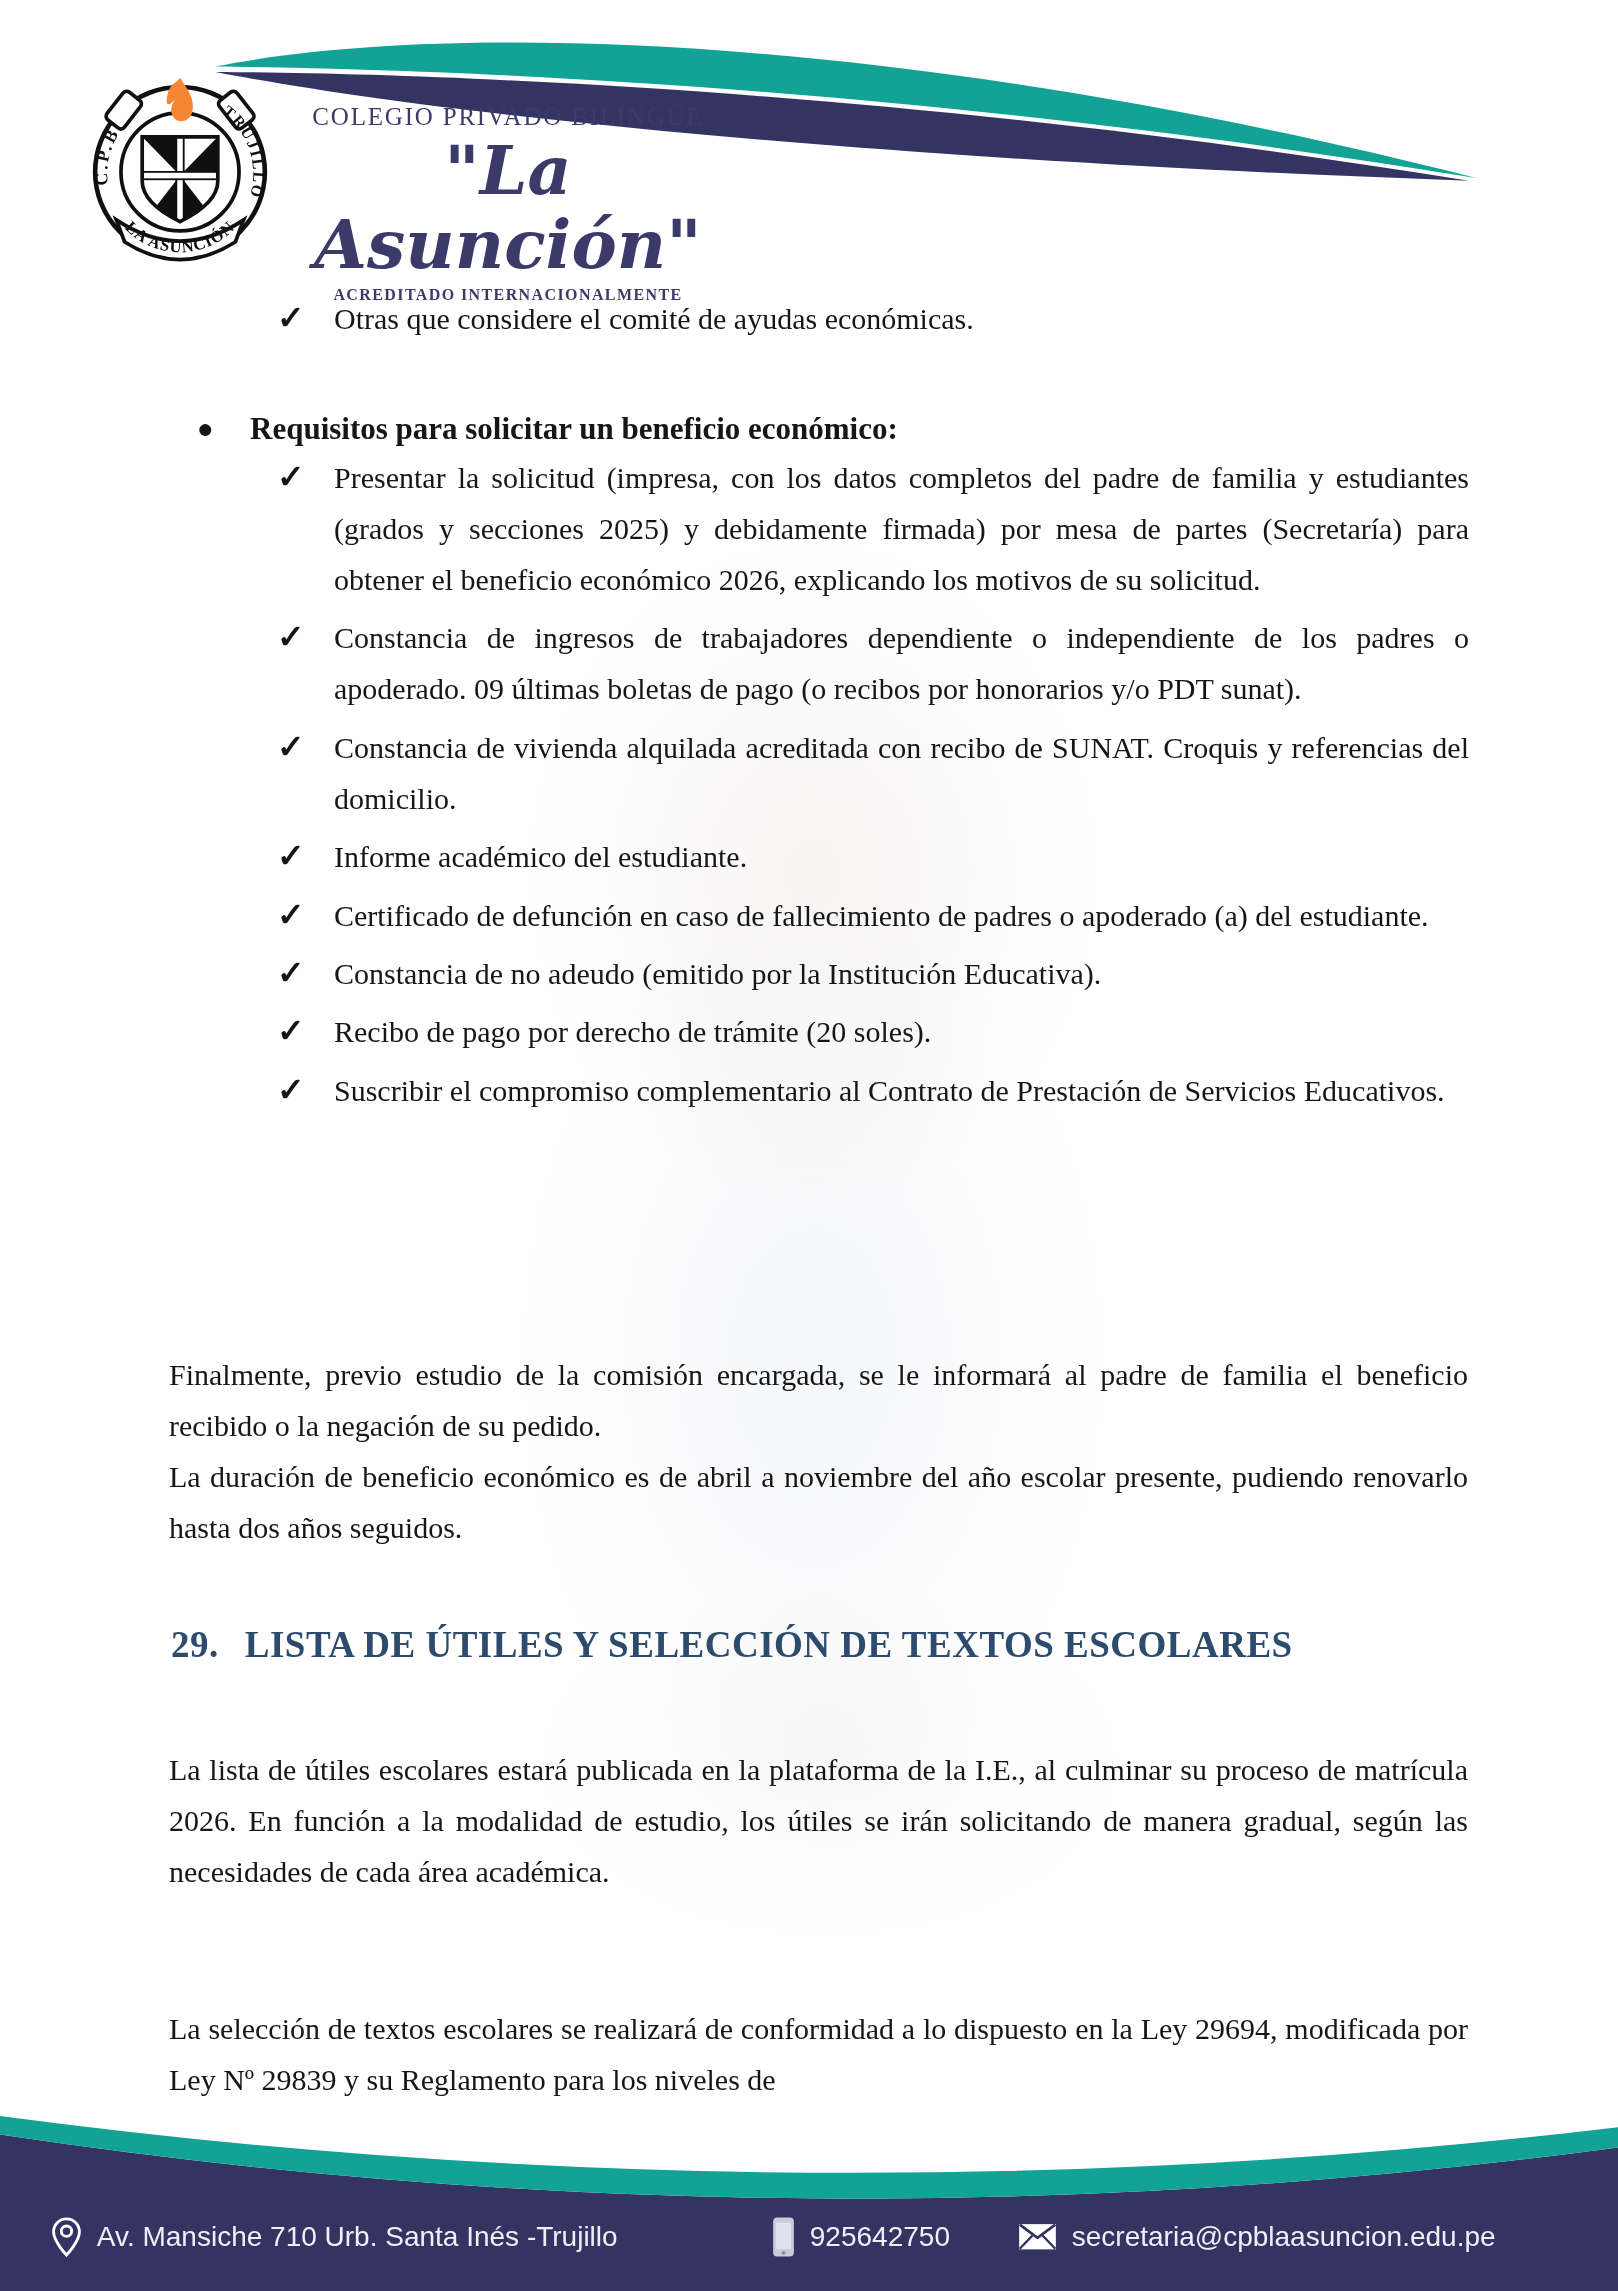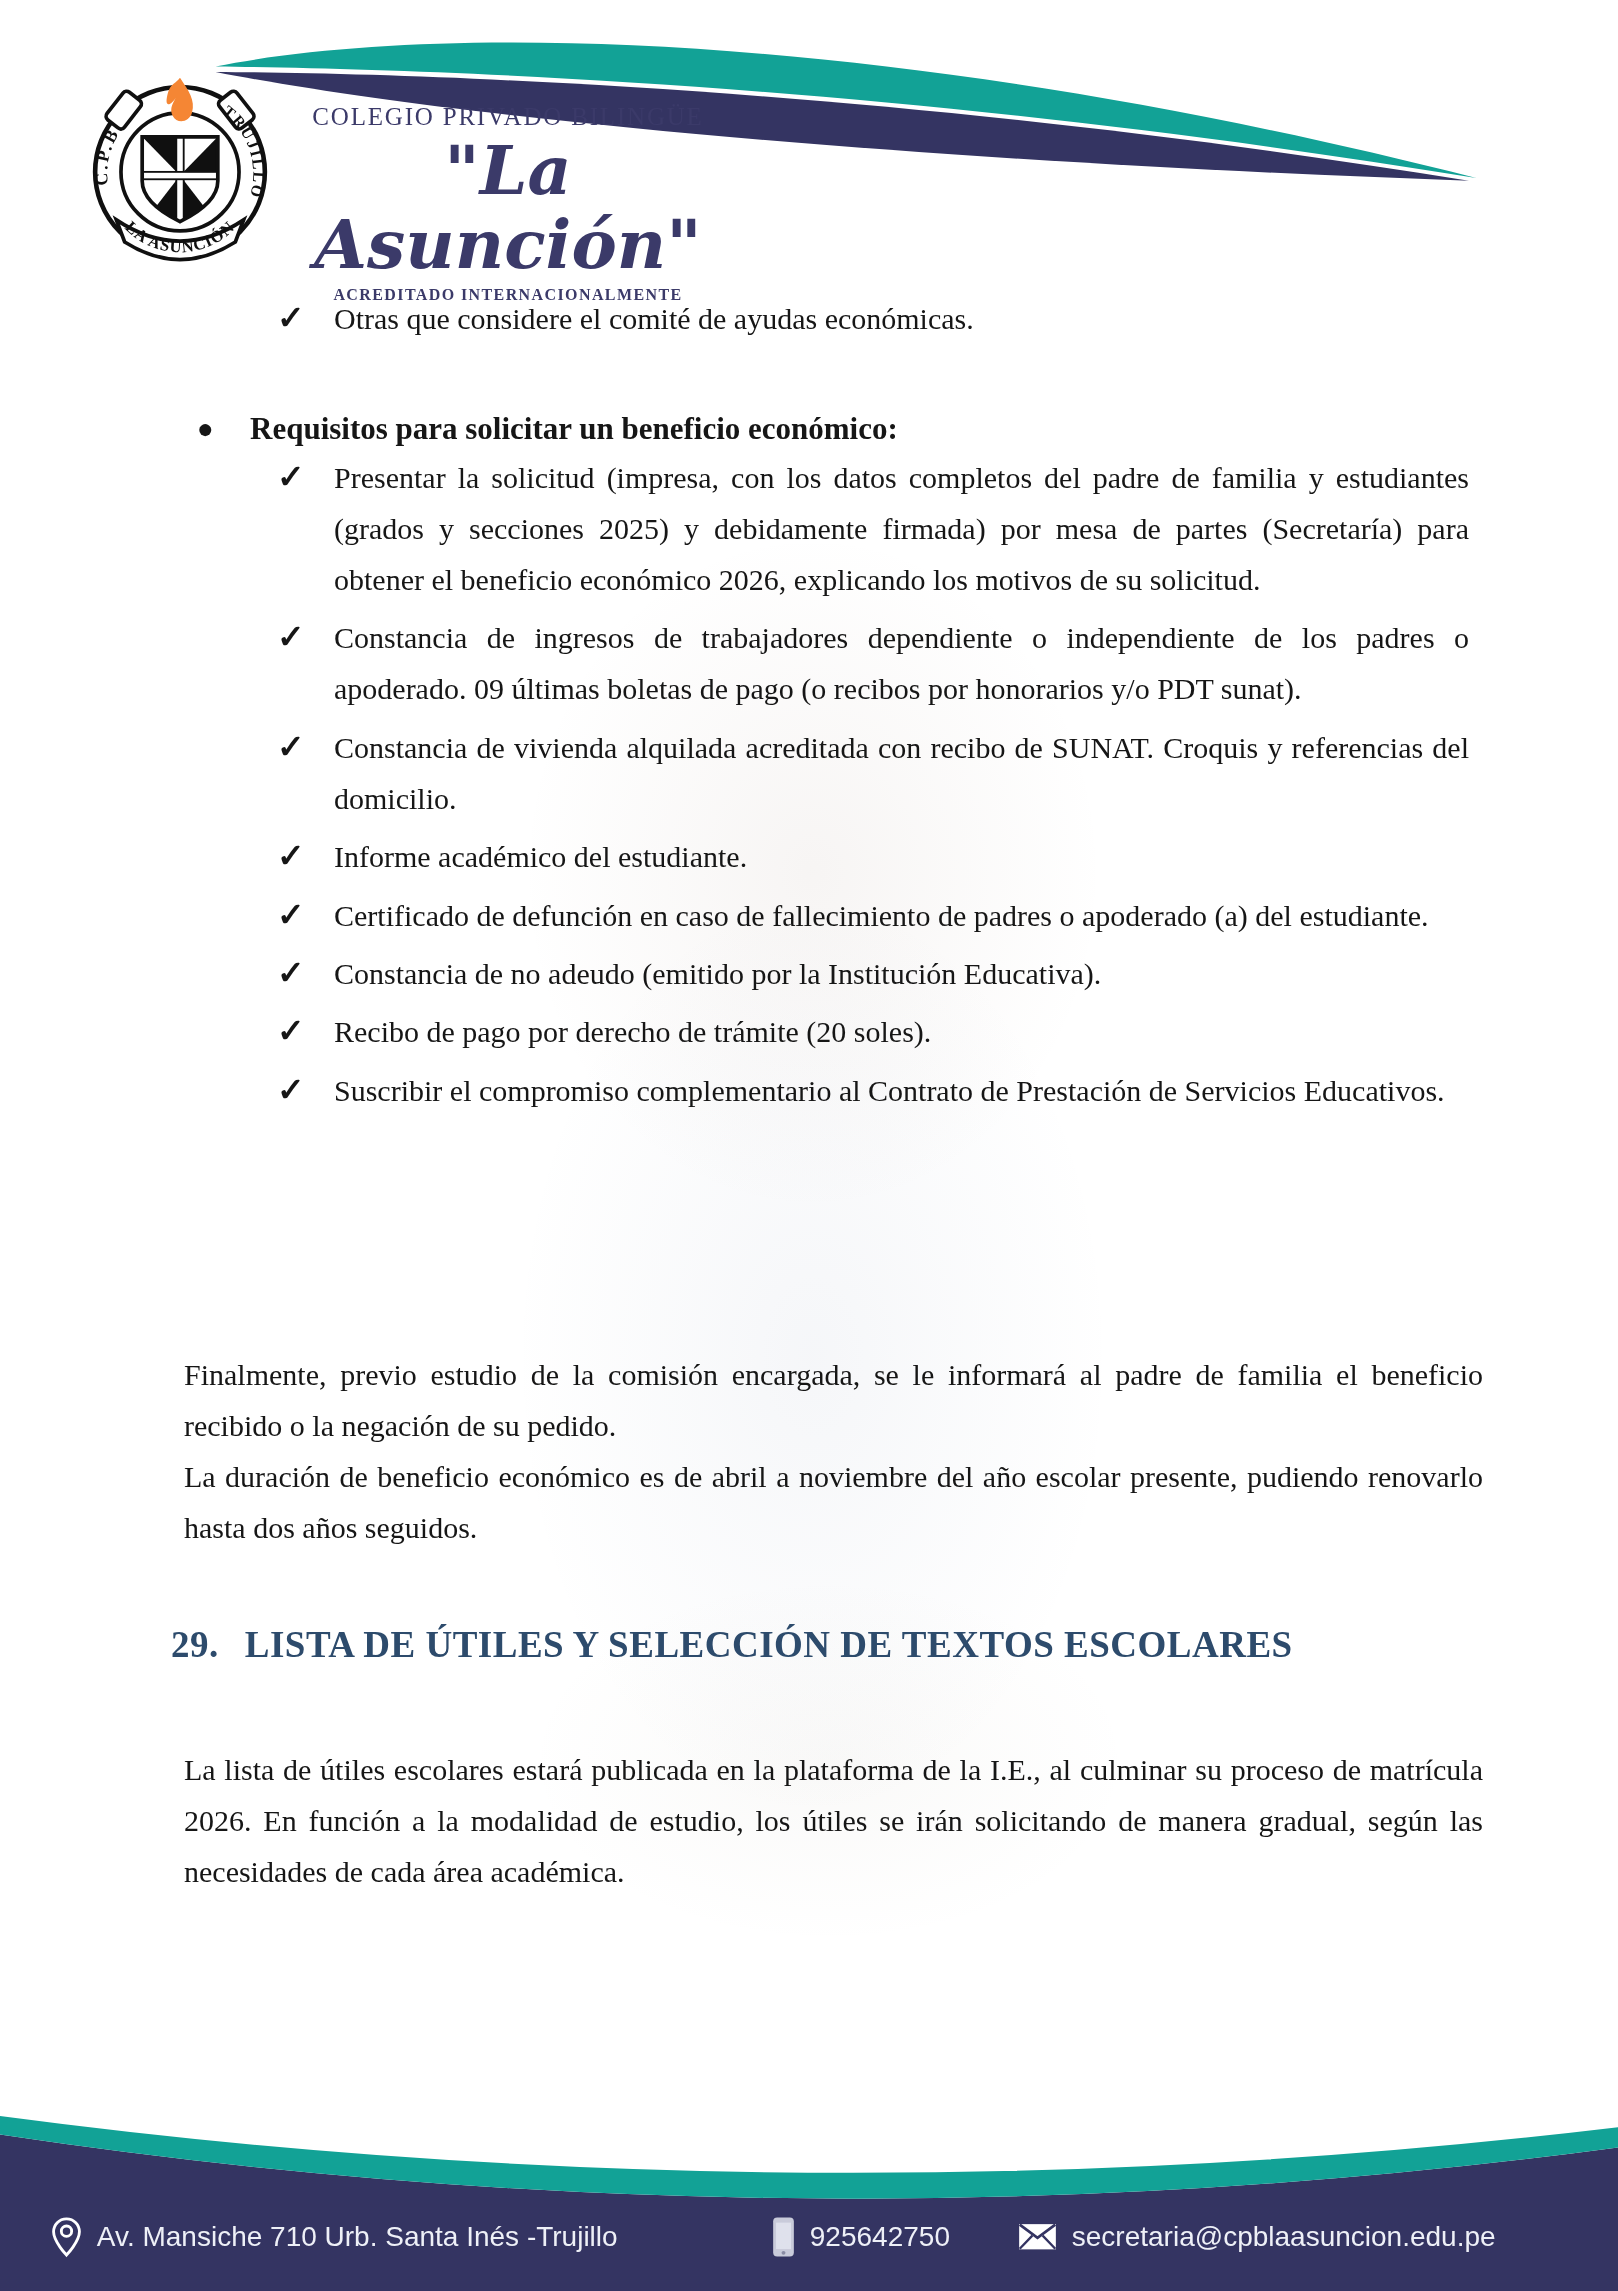--- a/index.html
+++ b/index.html
@@ -46,21 +46,21 @@
     display:flex;font-size:31px;line-height:51px;font-weight:bold;
   }
   .bullet{flex:0 0 53px;font-size:28px;line-height:51px;}
   .check-list{
     position:absolute;top:452px;left:277px;width:1192px;
     margin:0;padding:0;list-style:none;
   }
   .check-list li{
     display:flex;font-size:30px;line-height:51px;margin:0 0 7.4px 0;
   }
-  .para-block{position:absolute;left:184px;width:1299px;}
+  .para-block{position:absolute;left:169px;width:1299px;}
   .para-block p{margin:0;font-size:30px;line-height:51px;text-align:justify;}
   #paras-final{top:1349px;}
   #paras-lista{top:1744px;}
   #paras-seleccion{top:2003px;}
   .section-heading{
     position:absolute;top:1621px;left:157px;width:1338px;
     margin:0;font-size:37px;line-height:48px;font-weight:bold;color:#2d4b6c;
     letter-spacing:0.5px;
   }
   .section-number{display:inline-block;margin-right:26px;margin-left:14px;}
@@ -188,20 +188,23 @@
     <p>Finalmente, previo estudio de la comisión encargada, se le informará al padre de familia el beneficio recibido o la negación de su pedido.</p>
     <p>La duración de beneficio económico es de abril a noviembre del año escolar presente, pudiendo renovarlo hasta dos años seguidos.</p>
   </div>
 
   <h2 class="section-heading">
     <span class="section-number">29.</span><span>LISTA DE ÚTILES Y SELECCIÓN DE TEXTOS ESCOLARES</span>
   </h2>
 
   <div class="para-block" id="paras-lista">
     <p>La lista de útiles escolares estará publicada en la plataforma de la I.E., al culminar su proceso de matrícula 2026. En función a la modalidad de estudio, los útiles se irán solicitando de manera gradual, según las necesidades de cada área académica.</p>
+  </div>
+  <div class="para-block" id="paras-seleccion">
+    <p>La selección de textos escolares se realizará de conformidad a lo dispuesto en la Ley 29694, modificada por Ley Nº 29839 y su Reglamento para los niveles de</p>
   </div>
 
   <svg class="footer-svg" viewBox="0 0 1754 215" preserveAspectRatio="none" aria-hidden="true">
     <path d="M0 45 Q 877 177 1754 59 L1754 215 L0 215 Z" fill="#343462"></path>
     <path d="M0 25 Q 877 142 1754 37 L1754 59 Q 877 177 0 45 Z" fill="#12a296"></path>
   </svg>
 
   <div class="footer-contacts">
     <div class="contact" id="contact-address">
       <svg width="31" height="42" viewBox="0 0 24 32">

